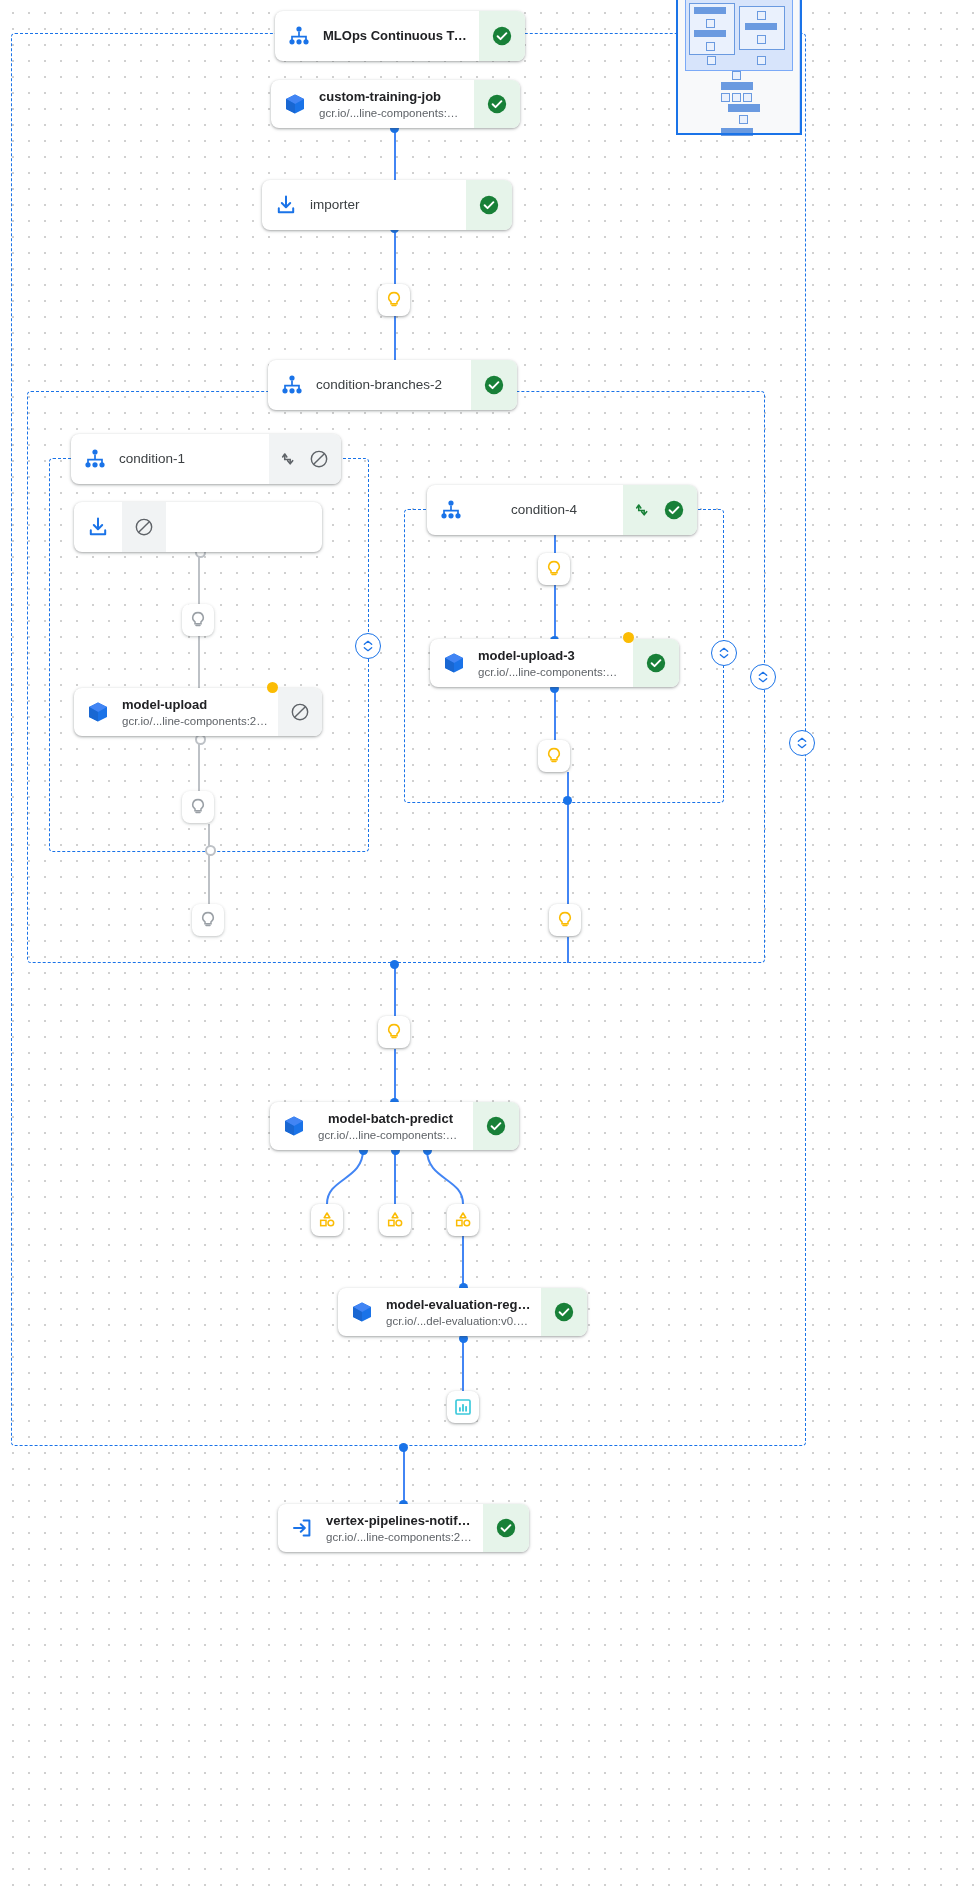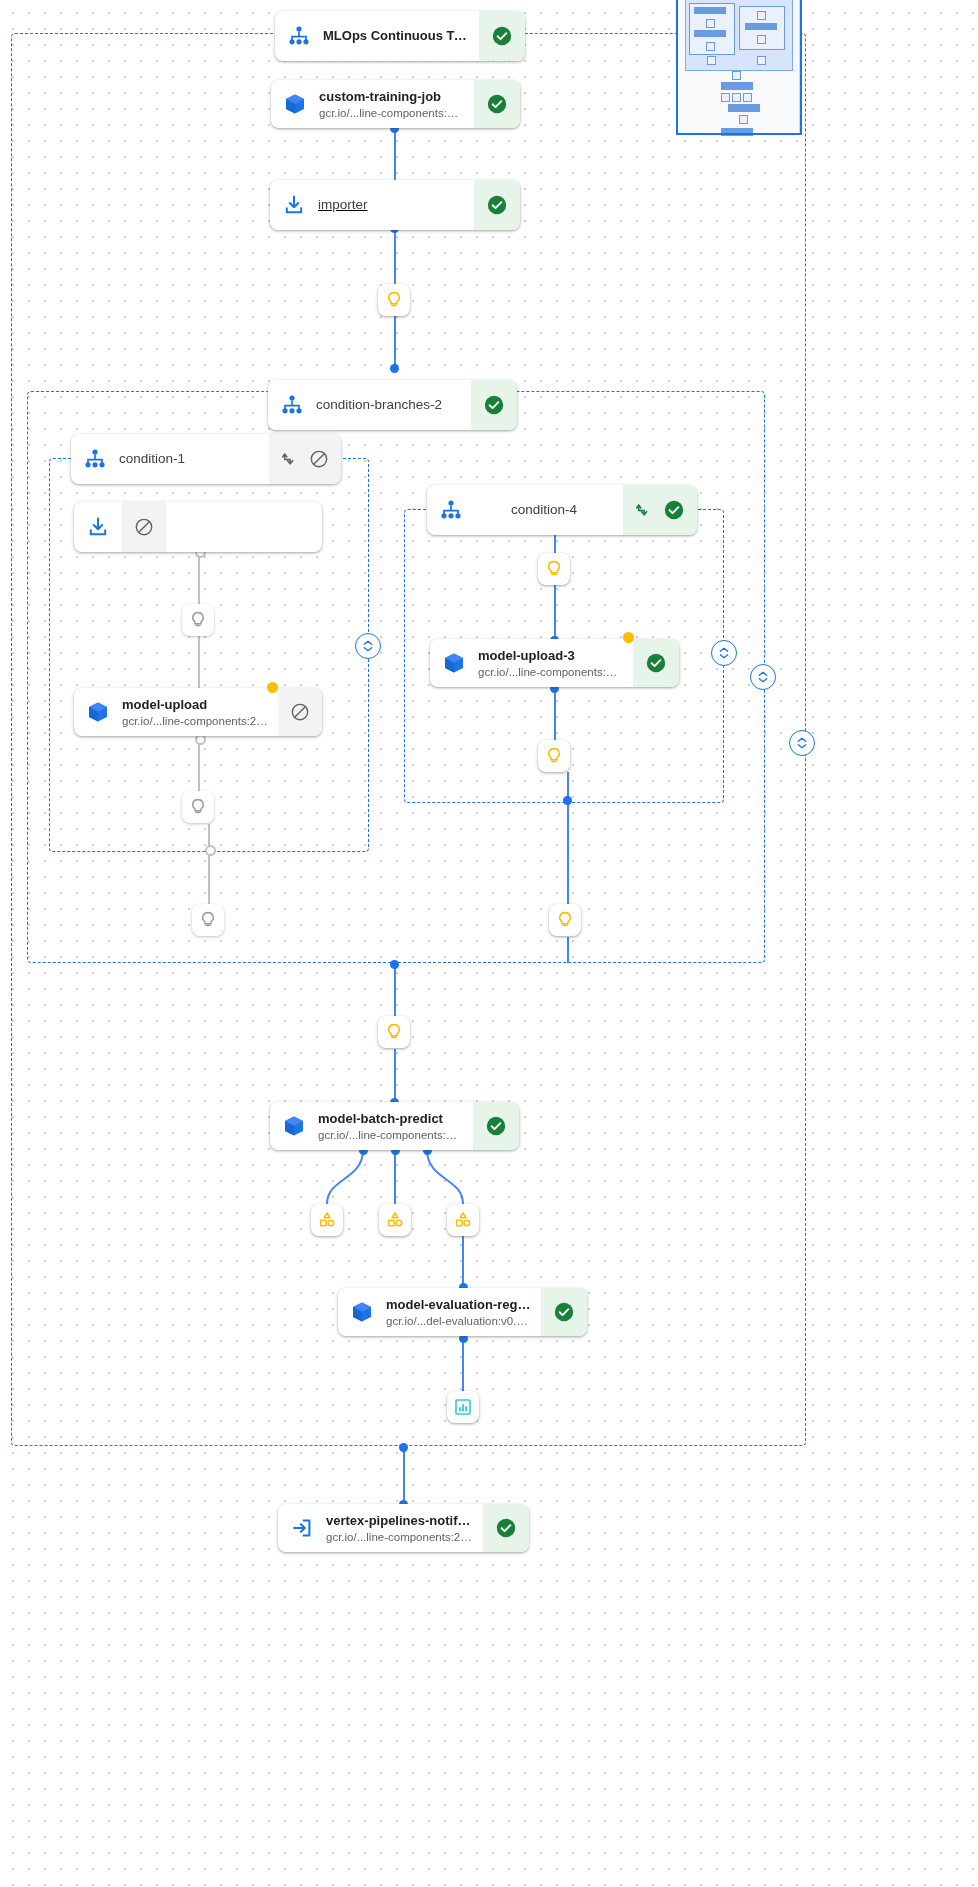--- a/index.html
+++ b/index.html
@@ -229,21 +229,21 @@
     <div class="status ok">
       <span>
         <svg width="22" height="22" viewBox="0 0 24 24">
           <circle cx="12" cy="12" r="10" fill="#188038"></circle>
           <path d="M7.2 12.3 L10.4 15.4 L16.8 8.9" stroke="#fff" stroke-width="2.1" fill="none" stroke-linecap="round" stroke-linejoin="round"></path>
         </svg>
       </span>
     </div>
   </div>
 
-  <div class="node one single" style="left:270px;top:180px;width:250px;text-decoration:underline;">
+  <div class="node one single" style="left:262px;top:180px;width:250px;">
     <div class="ico">
       <svg width="24" height="24" viewBox="0 0 24 24">
         <path d="M12 3.5 L12 13.5 M7.8 10 L12 14.3 L16.2 10" stroke="#1a73e8" stroke-width="2" fill="none" stroke-linecap="round" stroke-linejoin="round"></path>
         <path d="M4.8 15.2 L4.8 19.2 L19.2 19.2 L19.2 15.2" stroke="#1a73e8" stroke-width="2" fill="none" stroke-linecap="round" stroke-linejoin="round"></path>
       </svg>
     </div>
     <div class="txt">
       <div class="title">importer</div>
     </div>
     <div class="status ok">
@@ -258,21 +258,21 @@
 
   <div class="chip" style="left:378px;top:284px;">
     <span>
       <svg width="20" height="20" viewBox="0 0 24 24">
         <path d="M12 3.2 A6 6 0 0 0 8.4 14.2 L8.4 16.4 L15.6 16.4 L15.6 14.2 A6 6 0 0 0 12 3.2 Z" fill="none" stroke="#fbbc04" stroke-width="1.9"></path>
         <path d="M9.6 18.4 L14.4 18.4" stroke="#fbbc04" stroke-width="1.9" stroke-linecap="round"></path>
       </svg>
     </span>
   </div>
 
-  <div class="node one single" style="left:268px;top:380px;width:249px;">
+  <div class="node one single" style="left:268px;top:360px;width:249px;">
     <div class="ico">
       <svg width="24" height="24" viewBox="0 0 24 24">
         <circle cx="12" cy="5" r="2.6" fill="#1a73e8"></circle>
         <path d="M12 7.6 L12 12 M5 16 L5 12.6 L19 12.6 L19 16" stroke="#1a73e8" stroke-width="1.7" fill="none"></path>
         <circle cx="5" cy="17.8" r="2.6" fill="#1a73e8"></circle>
         <circle cx="12" cy="17.8" r="2.6" fill="#1a73e8"></circle>
         <circle cx="19" cy="17.8" r="2.6" fill="#1a73e8"></circle>
       </svg>
     </div>
     <div class="txt">
@@ -467,21 +467,21 @@
 
   <div class="chip" style="left:378px;top:1016px;">
     <span>
       <svg width="20" height="20" viewBox="0 0 24 24">
         <path d="M12 3.2 A6 6 0 0 0 8.4 14.2 L8.4 16.4 L15.6 16.4 L15.6 14.2 A6 6 0 0 0 12 3.2 Z" fill="none" stroke="#fbbc04" stroke-width="1.9"></path>
         <path d="M9.6 18.4 L14.4 18.4" stroke="#fbbc04" stroke-width="1.9" stroke-linecap="round"></path>
       </svg>
     </span>
   </div>
 
-  <div class="node two" style="left:270px;top:1102px;width:249px;">
+  <div class="node two" style="left:270px;top:1102px;width:249px;text-align:center;">
     <div class="ico">
       <svg width="24" height="24" viewBox="0 0 24 24">
         <path d="M12 2.4 L21 7.1 L21 16.9 L12 21.6 L3 16.9 L3 7.1 Z" fill="#1a73e8"></path>
         <path d="M12 2.4 L21 7.1 L12 11.9 L3 7.1 Z" fill="#4285f4"></path>
         <path d="M12 11.9 L12 21.6 L3 16.9 L3 7.1 Z" fill="#1967d2"></path>
       </svg>
     </div>
     <div class="txt">
       <div class="title">model-batch-predict</div>
       <div class="sub">gcr.io/...line-components:2.6.0</div>

